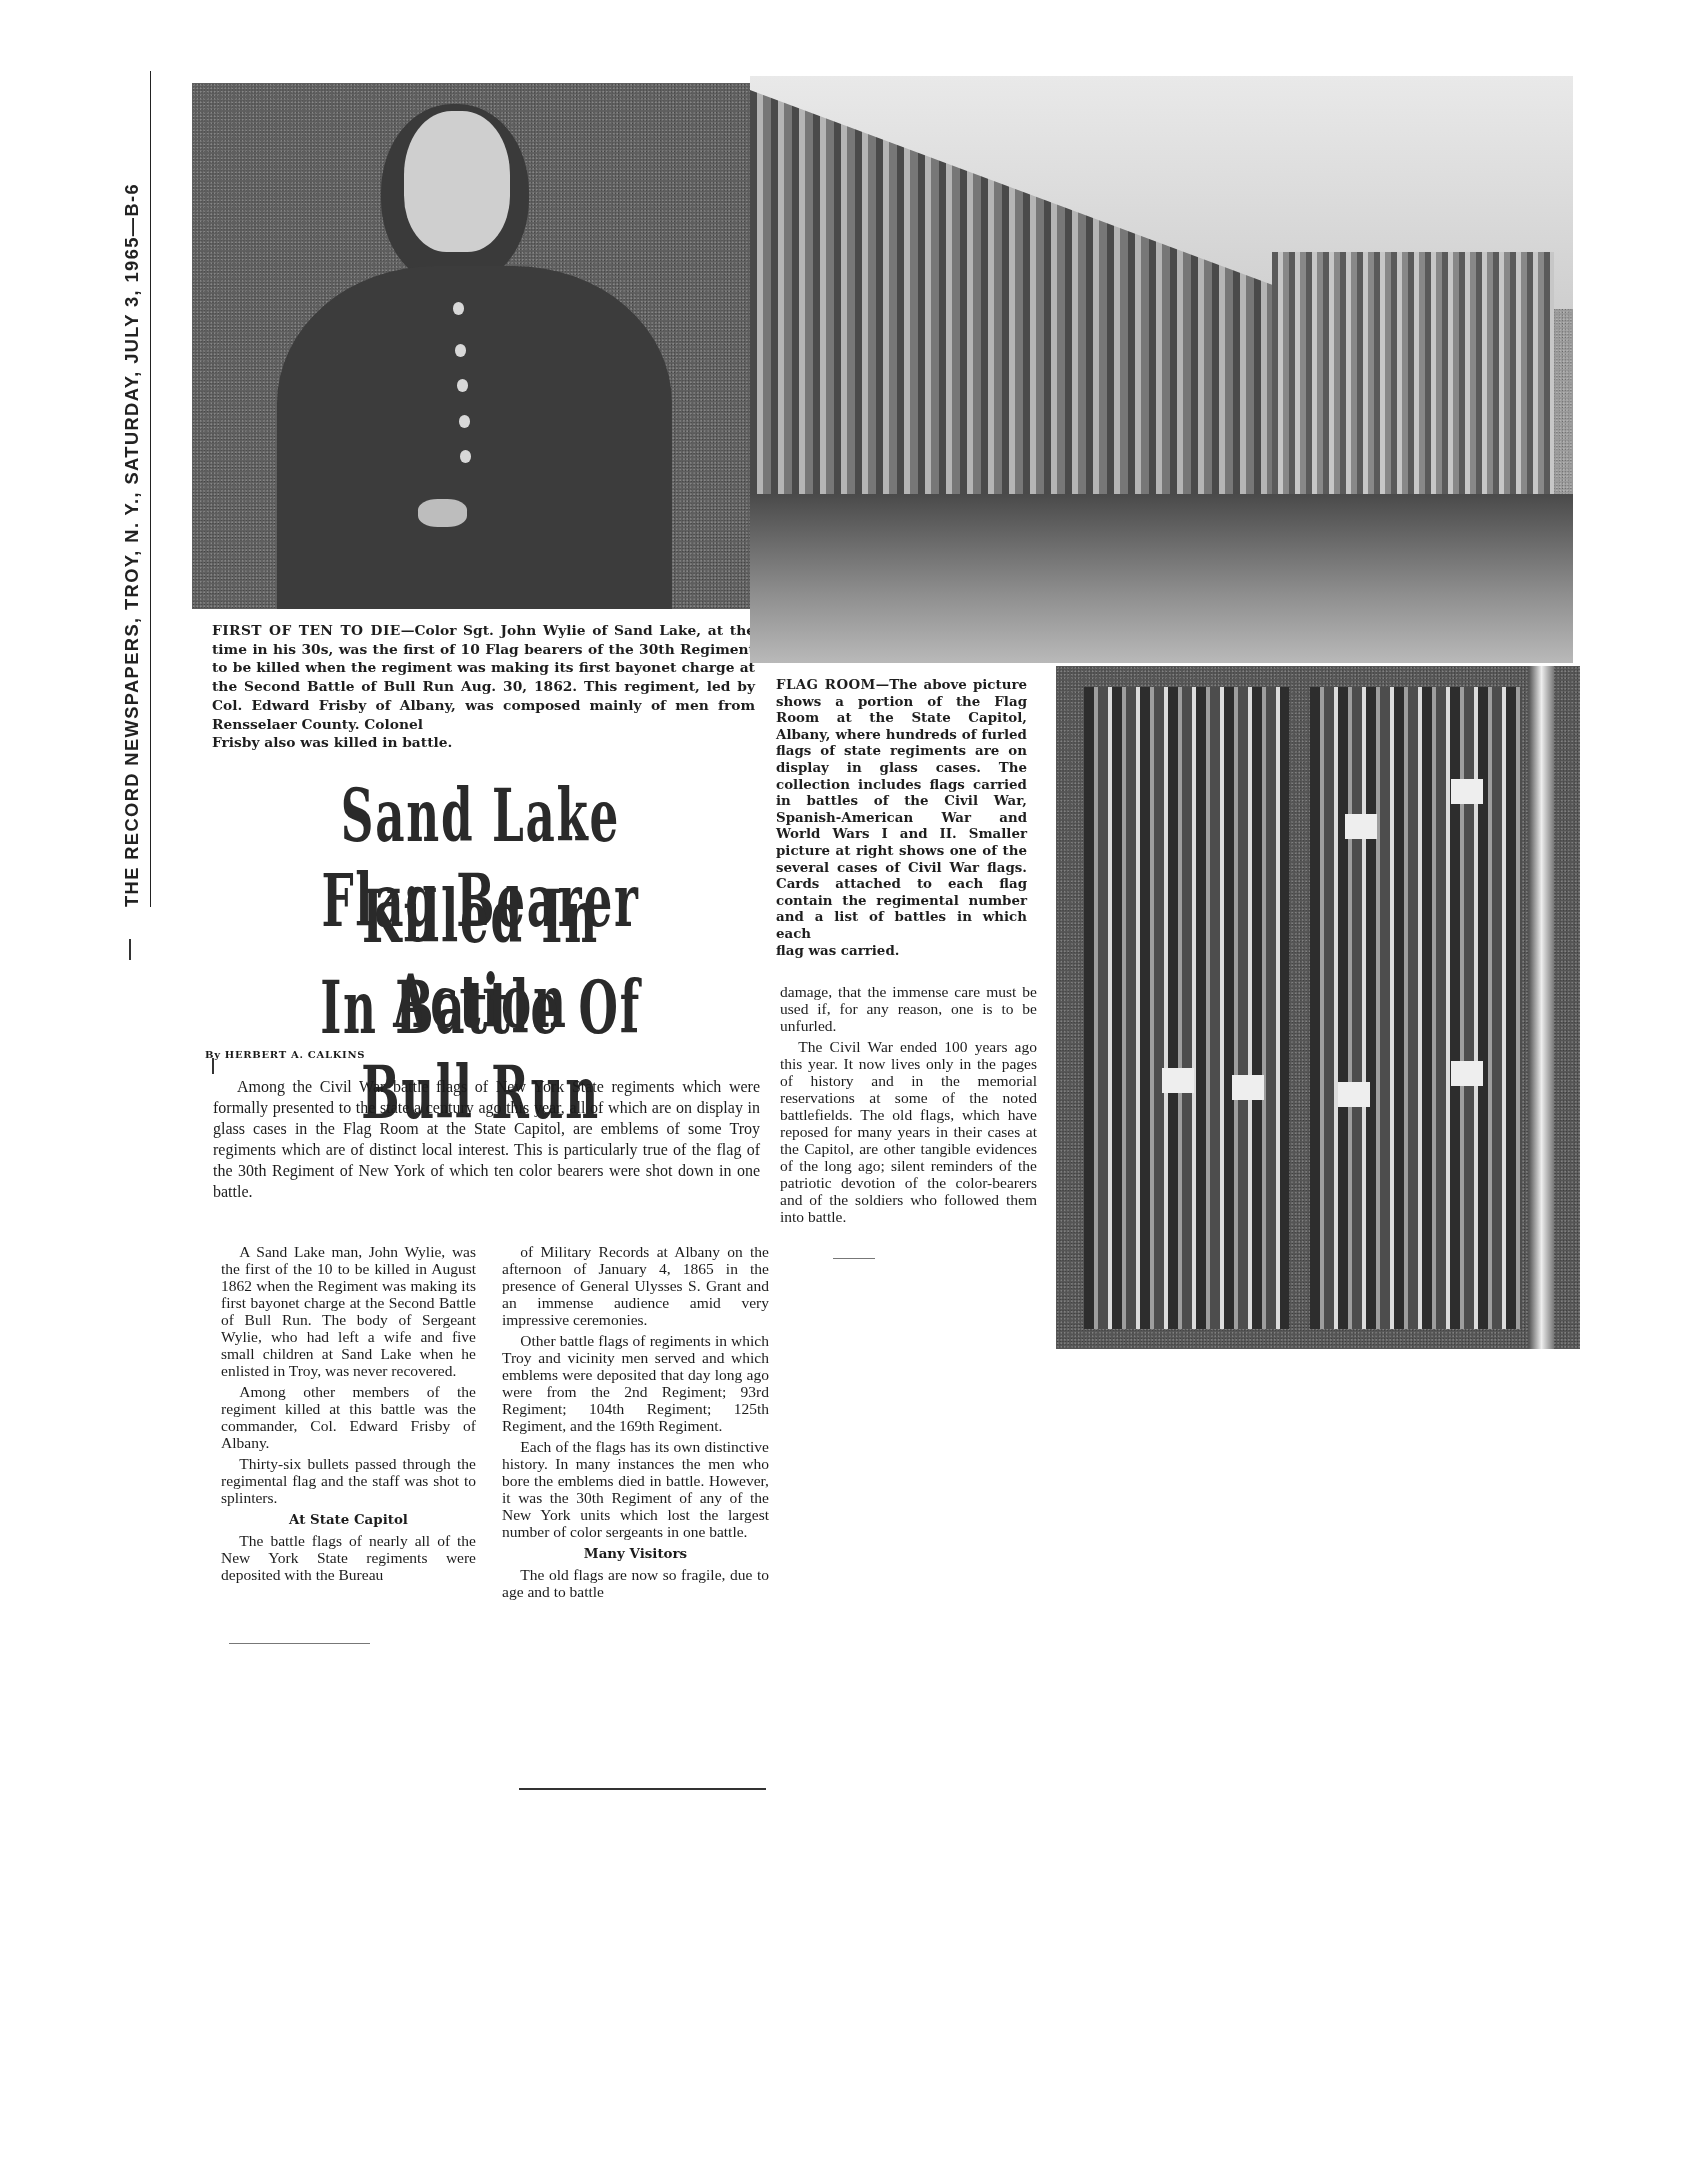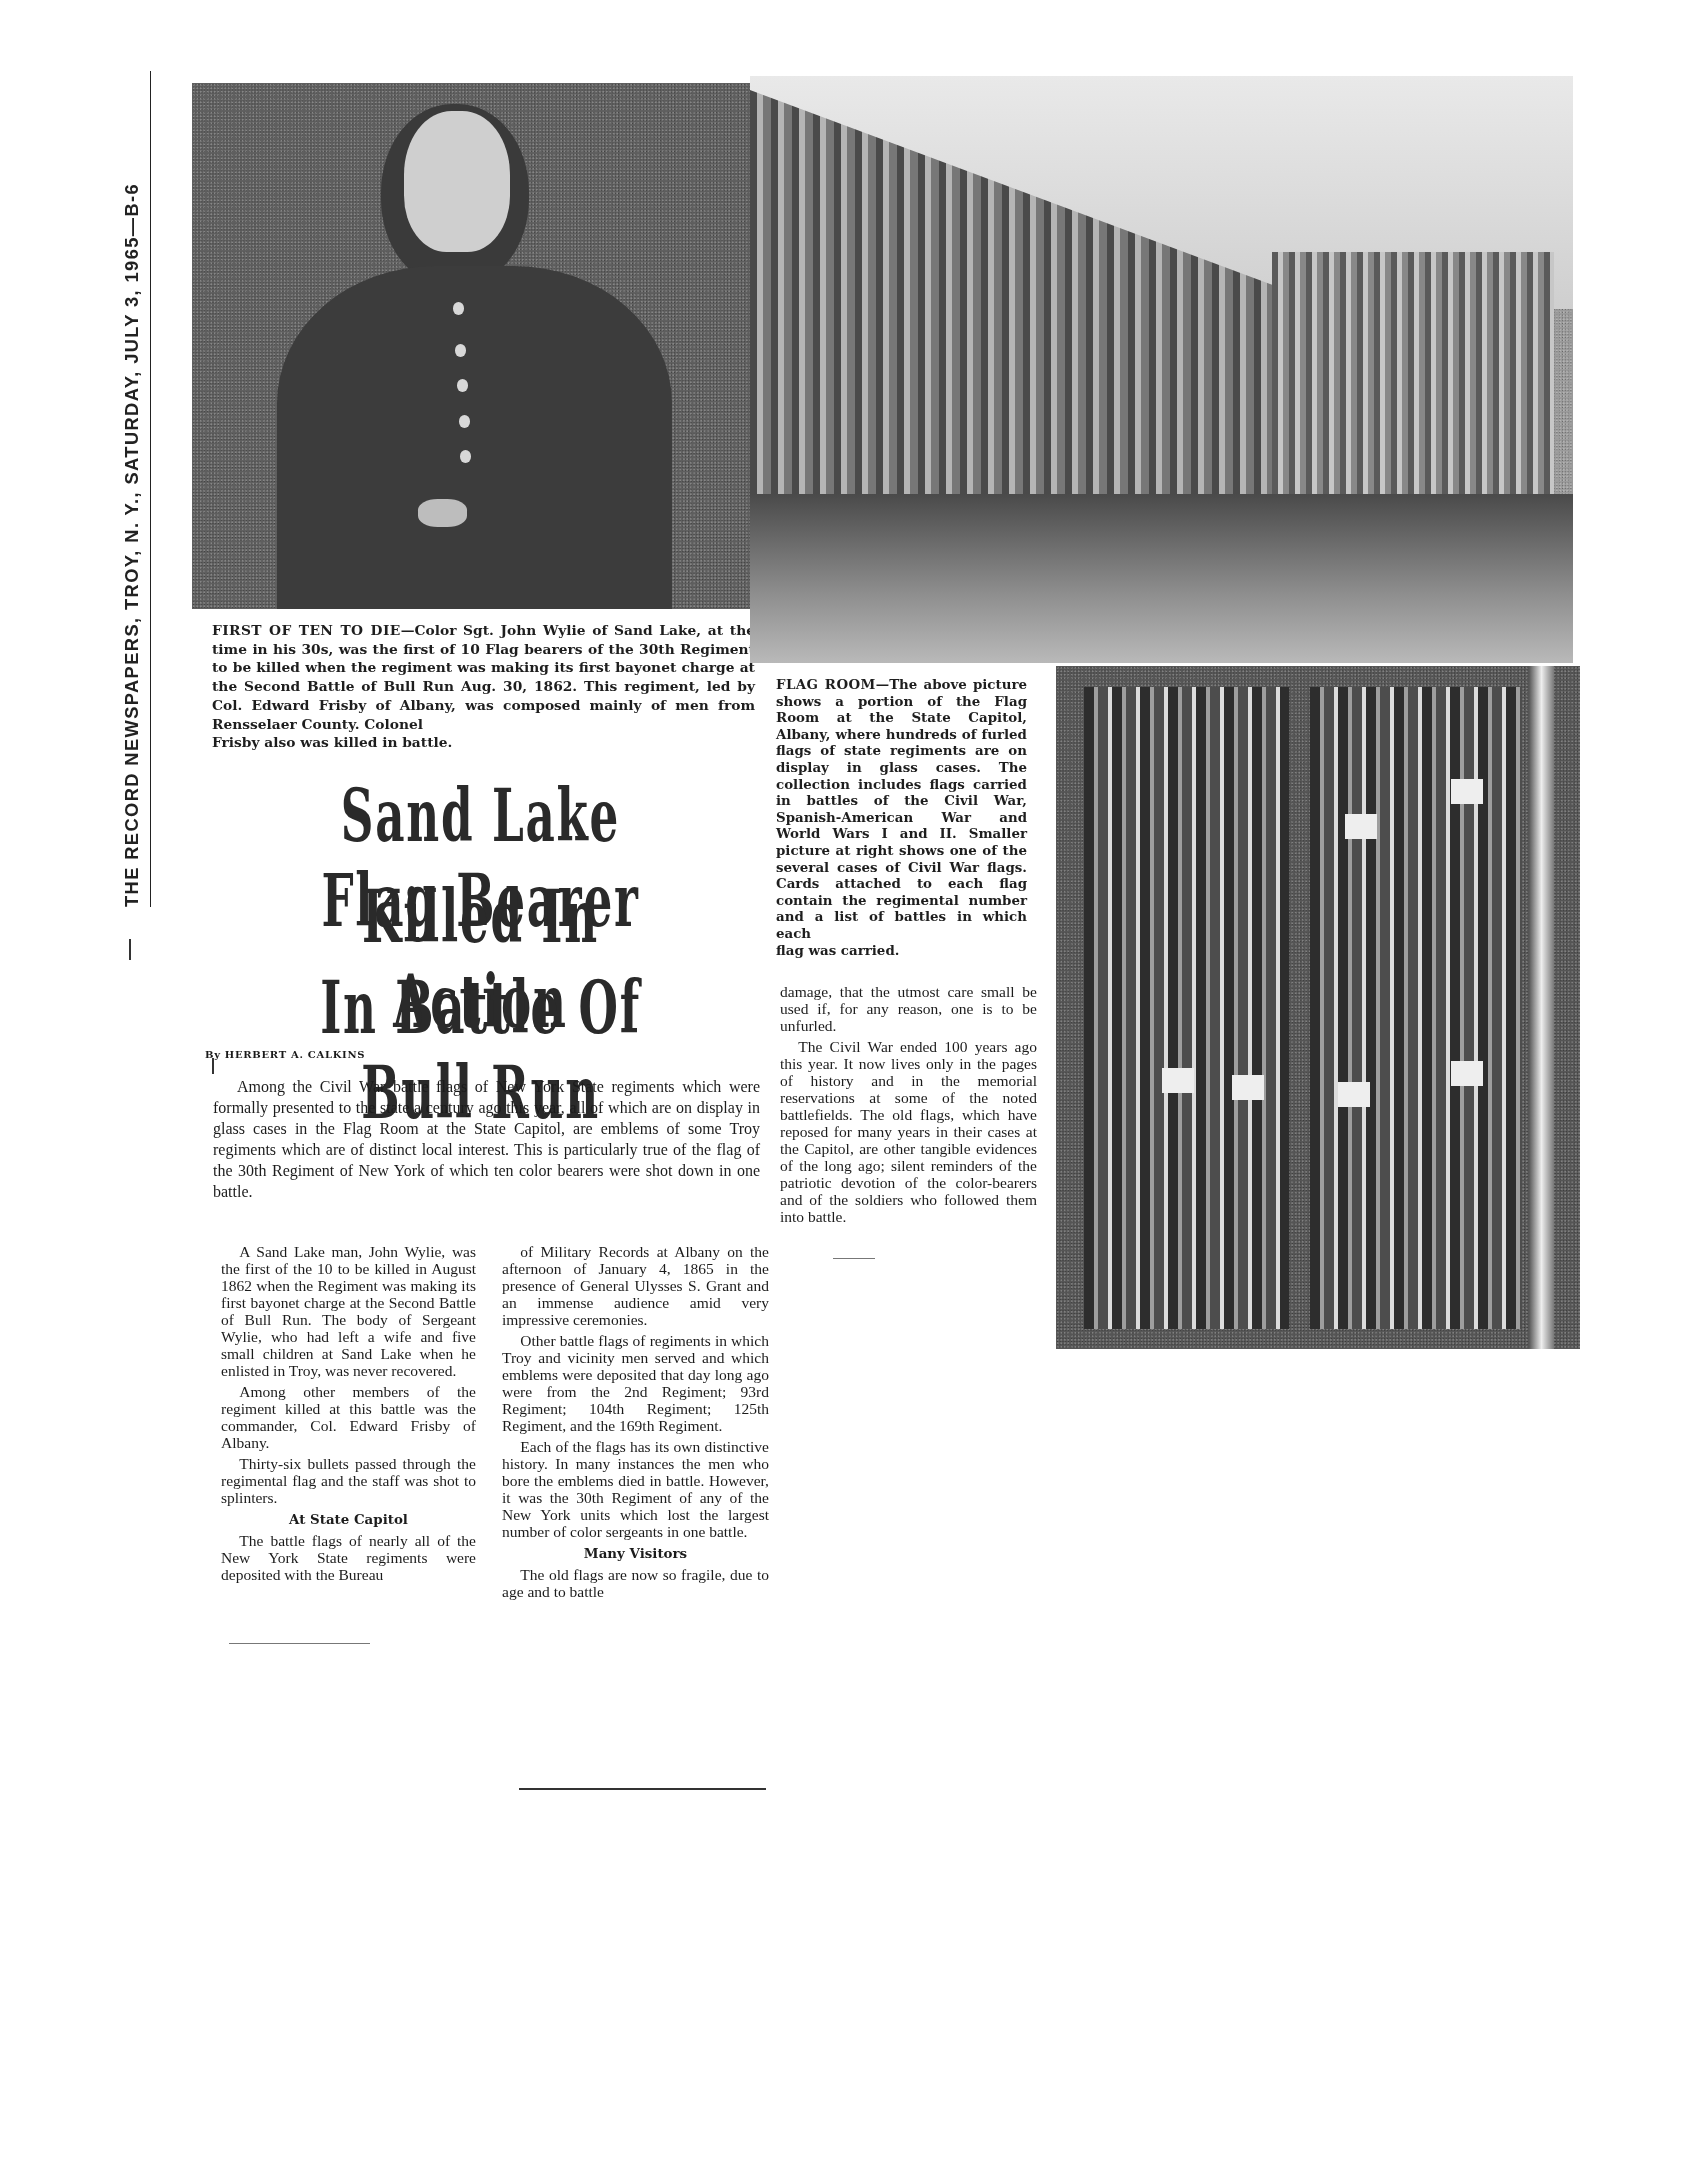--- a/index.html
+++ b/index.html
@@ -147,17 +147,17 @@
   <div class="post"></div>
   <div class="card" style="left:106px; top:402px;"></div>
   <div class="card" style="left:176px; top:409px;"></div>
   <div class="card" style="left:282px; top:416px;"></div>
   <div class="card" style="left:395px; top:395px;"></div>
   <div class="card" style="left:289px; top:148px;"></div>
   <div class="card" style="left:395px; top:113px;"></div>
 </div>
 
 <div class="body-text col3">
-  <p style="text-indent:0;">damage, that the utmost care small be used if, for any reason, one is to be unfurled.</p>
+  <p style="text-indent:0;">damage, that the immense care must be used if, for any reason, one is to be unfurled.</p>
   <p>The Civil War ended 100 years ago this year. It now lives only in the pages of history and in the memorial reservations at some of the noted battlefields. The old flags, which have reposed for many years in their cases at the Capitol, are other tangible evidences of the long ago; silent reminders of the patriotic devotion of the color-bearers and of the soldiers who followed them into battle.</p>
 </div>
 <div class="rule-h thin" style="left:833px; top:1258px; width:42px;"></div>
 
 
 </body></html>

